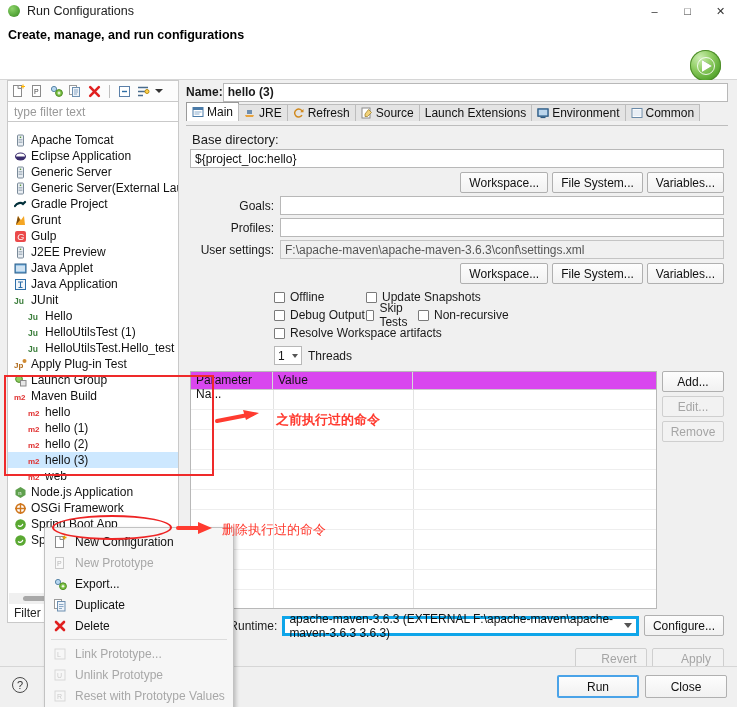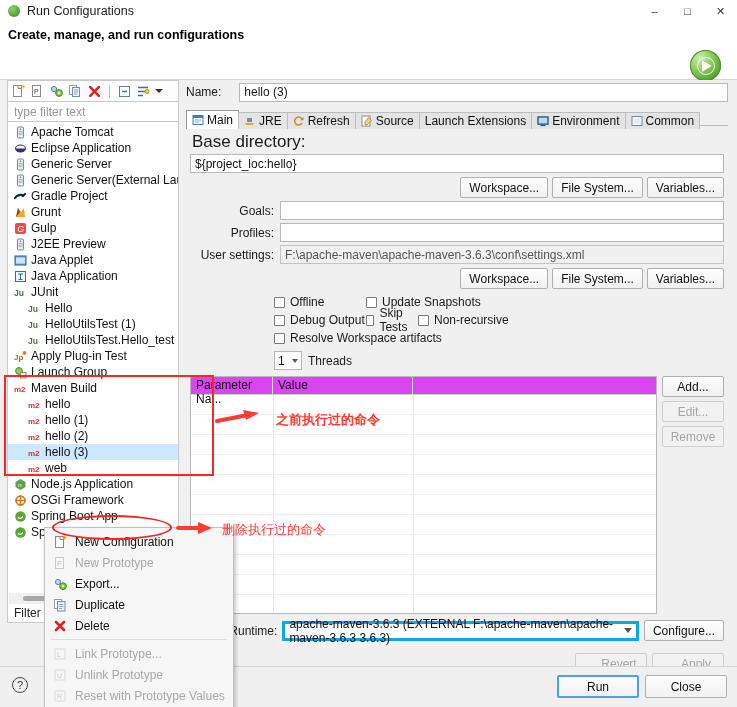--- a/index.html
+++ b/index.html
@@ -85,21 +85,21 @@
     display:flex; align-items:center; padding:0 4px;
   }
   .filter-box input {
     border:none; outline:none; width:100%; font-size:12px;
     font-family:"Liberation Sans", sans-serif; color:#222; background:transparent;
   }
   .filter-box input::placeholder { color:#999; }
 
   .tree {
     flex:1; border:1px solid #c9c9c9; background:#fff;
-    overflow:hidden; position:relative; padding-top:2px;
+    overflow:hidden; position:relative; padding-top:10px;
   }
   .tree-row {
     height:16px; display:flex; align-items:center; gap:4px;
     padding-left:6px; white-space:nowrap; font-size:12px; color:#111;
   }
   .tree-row.child { padding-left:20px; }
   .tree-row.sel { background:#cde8ff; }
   .ti { width:13px; height:13px; flex:0 0 13px; position:relative; display:inline-block; }
 
   .tree-hscroll {
@@ -113,21 +113,21 @@
   .tree-status {
     position:absolute; left:1px; right:1px; bottom:1px; height:17px;
     display:flex; align-items:center; padding-left:5px;
     font-size:12px; color:#222; background:#fff;
   }
 
   
   .right-panel {
     position:absolute; left:182px; top:0; right:5px; bottom:44px;
   }
-  .name-row { display:flex; align-items:center; gap:18px; height:20px; margin:2px 0 8px 4px; }
+  .name-row { display:flex; align-items:center; gap:0; height:20px; margin:2px 0 0 4px;font-weight:bold; }
   .name-row .lbl { font-size:12px; }
   .name-row .fld {
     flex:1; height:19px; border:1px solid #b8b8b8; background:#fff;
     display:flex; align-items:center; padding:0 4px; font-size:12px; margin-right:4px;
   }
 
   .tabs { display:flex; align-items:flex-end; height:19px; margin-left:4px; position:relative; z-index:2; }
   .tab {
     height:17px; display:flex; align-items:center; gap:3px;
     padding:0 5px; font-size:12px; color:#111;
@@ -135,21 +135,21 @@
     margin-right:-1px;
   }
   .tab.active { background:#fff; height:19px; border-color:#9a9a9a; }
   .tab .tico { width:12px;height:12px;display:inline-block;position:relative; }
 
   .tab-body {
     position:absolute; left:4px; right:4px; top:45px; bottom:0;
     border-top:1px solid #bdbdbd; background:#f0f0f0;
     padding:4px 4px 0 4px;
   }
-  .fld-label { font-size:17px; margin:2px 0 2px 2px; }
+  .fld-label { font-size:13px; margin:2px 0 2px 2px; }
   .input-line {
     height:19px; border:1px solid #b8b8b8; background:#fff;
     display:flex; align-items:center; padding:0 4px; font-size:12px; color:#111;text-align:right;
   }
   .input-line.readonly { background:#f0f0f0; color:#555; border-color:#c4c4c4; }
   .btn-row { display:flex; justify-content:flex-end; gap:4px; margin:4px 0 2px 0; }
   .btn {
     min-width:70px; height:21px; padding:0 8px;
     background:linear-gradient(#fdfdfd,#f1f1f1);
     border:1px solid #b0b0b0; border-radius:2px;

